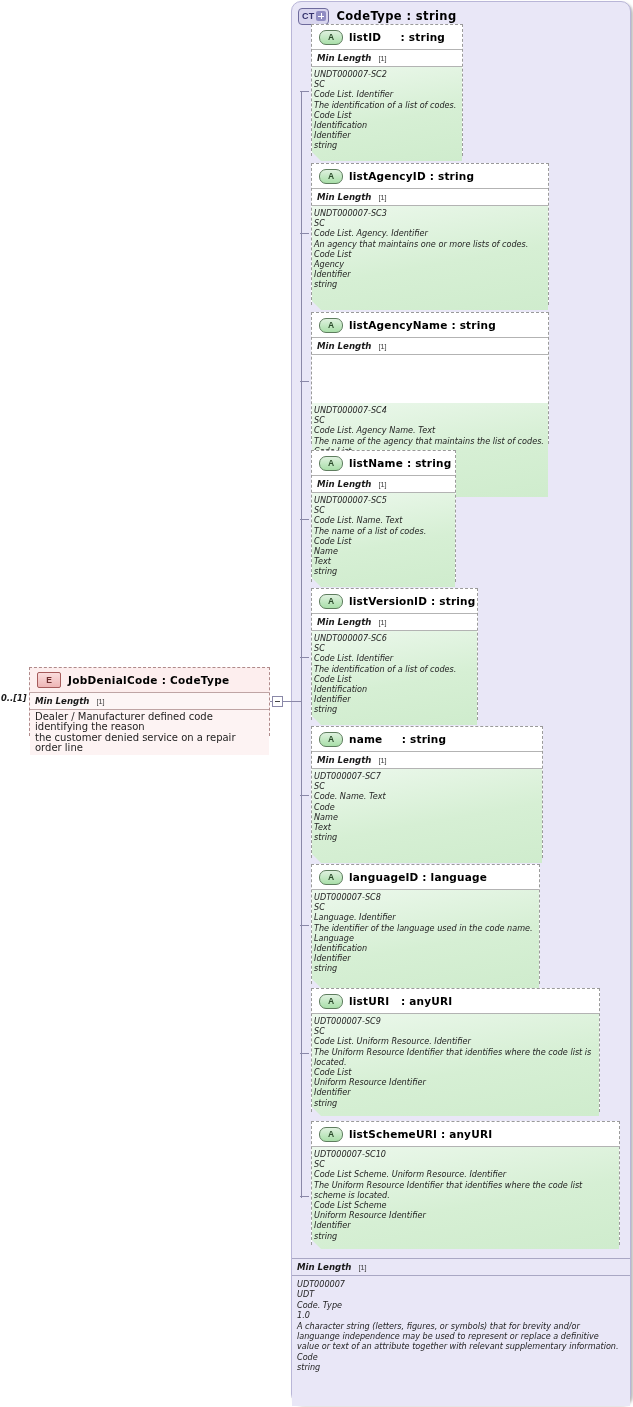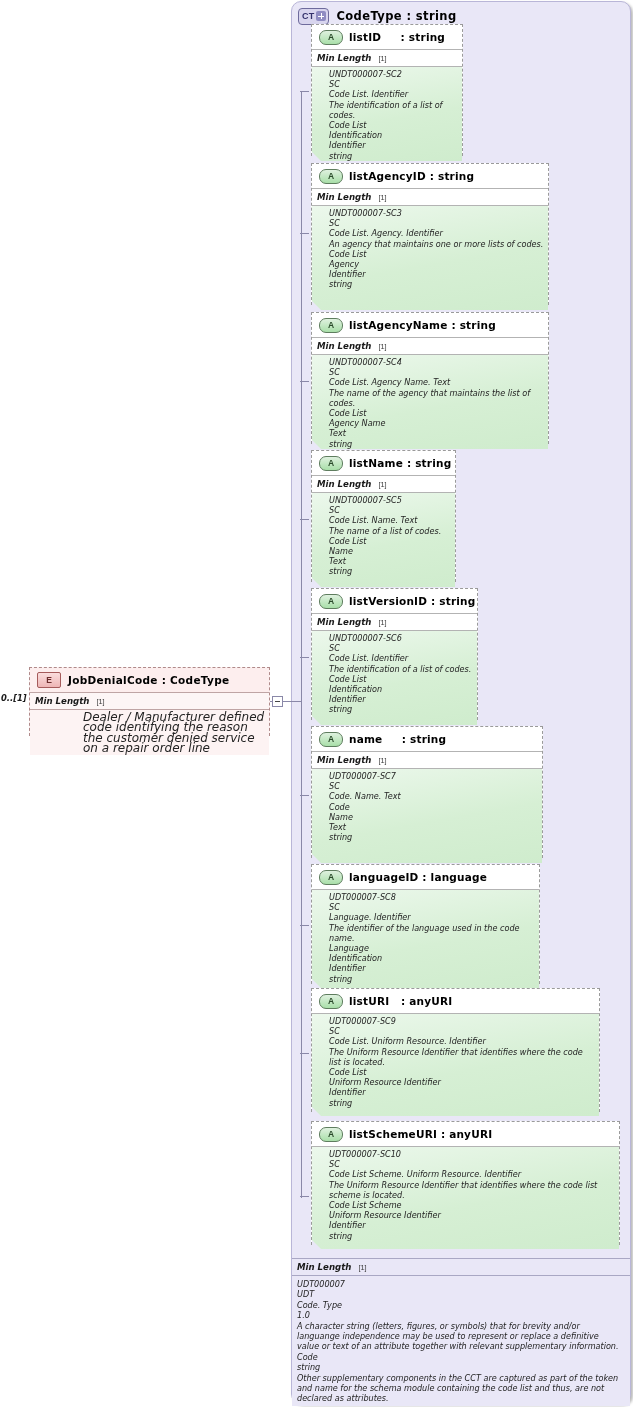--- a/index.html
+++ b/index.html
@@ -79,21 +79,21 @@
     padding-left:5px;
     border-top:1px solid #b3b3b3;border-bottom:1px solid #b3b3b3;
     background:#ffffff;
   }
   .attr .facet .f-name{
     font-size:8.6px;font-style:italic;color:#1a1a1a;font-weight:bold;
     font-family:"DejaVu Sans", sans-serif;
   }
   .attr .facet .f-card{font-size:7.4px;color:#3a3a3a;font-style:normal;}
   .attr .doc{
-    padding:2px 4px 2px 17px;
+    padding:2px 4px 2px 2px;
     background:linear-gradient(170deg,#ecf8ec 0%,#d6efd4 55%,#cfeccd 100%);
     position:relative;
   }
   .attr .doc .cut{
     position:absolute;left:0;bottom:0;width:0;height:0;
     border-left:9px solid #e9e7f7;
     border-top:9px solid transparent;
   }
   .attr .doc div{
     font-size:8.1px;font-style:italic;color:#232323;line-height:10.2px;
@@ -124,23 +124,22 @@
     border-top:1px solid #bfa5a5;border-bottom:1px solid #bfa5a5;
     background:#fdf6f6;
   }
   .elem .facet .f-name{
     font-size:8.6px;font-style:italic;font-weight:bold;color:#1a1a1a;
     font-family:"DejaVu Sans", sans-serif;
   }
   .elem .facet .f-card{font-size:7.4px;color:#3a3a3a;font-style:normal;}
   .elem .doc{padding:2px 4px 2px 5px;background:#fdf3f3;}
   .elem .doc div{
-    font-size:12px;font-style:italic;color:#232323;line-height:10.3px;
-    font-family:"DejaVu Sans", sans-serif;
-    margin-left:48px;
+    font-size:10px;color:#232323;line-height:10.3px;
+    font-family:"DejaVu Sans", sans-serif;
   }
 
   .card-label{
     position:absolute;left:1px;top:693px;
     font-size:8.4px;font-style:italic;font-weight:bold;color:#1a1a1a;
     font-family:"DejaVu Sans", sans-serif;
     text-align:right;
   }
 
   
@@ -246,21 +245,21 @@
 
   <div class="attr" style="left:311px;top:312px;width:238px;height:132px;">
     <div class="hdr">
       <span class="a-badge">A</span>
       <span class="a-name"><span>listAgencyName</span> <span>: string</span></span>
     </div>
     <div class="facet">
       <span class="f-name">Min Length</span>
       <span class="f-card">[1]</span>
     </div>
-    <div class="doc" style="height:90px;">
+    <div class="doc" style="height:90px;margin-top:48px;">
       <div>UNDT000007-SC4</div>
       <div>SC</div>
       <div>Code List. Agency Name. Text</div>
       <div>The name of the agency that maintains the list of codes.</div>
       <div>Code List</div>
       <div>Agency Name</div>
       <div>Text</div>
       <div>string</div>
       <div class="cut"></div>
     </div>
@@ -391,21 +390,20 @@
       <span class="f-card">[1]</span>
     </div>
     <div class="doc">
       <div>UDT000007</div>
       <div>UDT</div>
       <div>Code. Type</div>
       <div>1.0</div>
       <div>A character string (letters, figures, or symbols) that for brevity and/or languange independence may be used to represent or replace a definitive value or text of an attribute together with relevant supplementary information.</div>
       <div>Code</div>
       <div>string</div>
-      <div>Other supplementary components in the CCT are captured as part of the token and name for the schema module containing the code list and thus, are not declared as attributes.</div>
     </div>
   </div>
 
   <div class="card-label">0..[1]</div>
 
   <div class="elem">
     <div class="hdr">
       <span class="e-badge">E</span>
       <span class="e-name">JobDenialCode : CodeType</span>
     </div>

